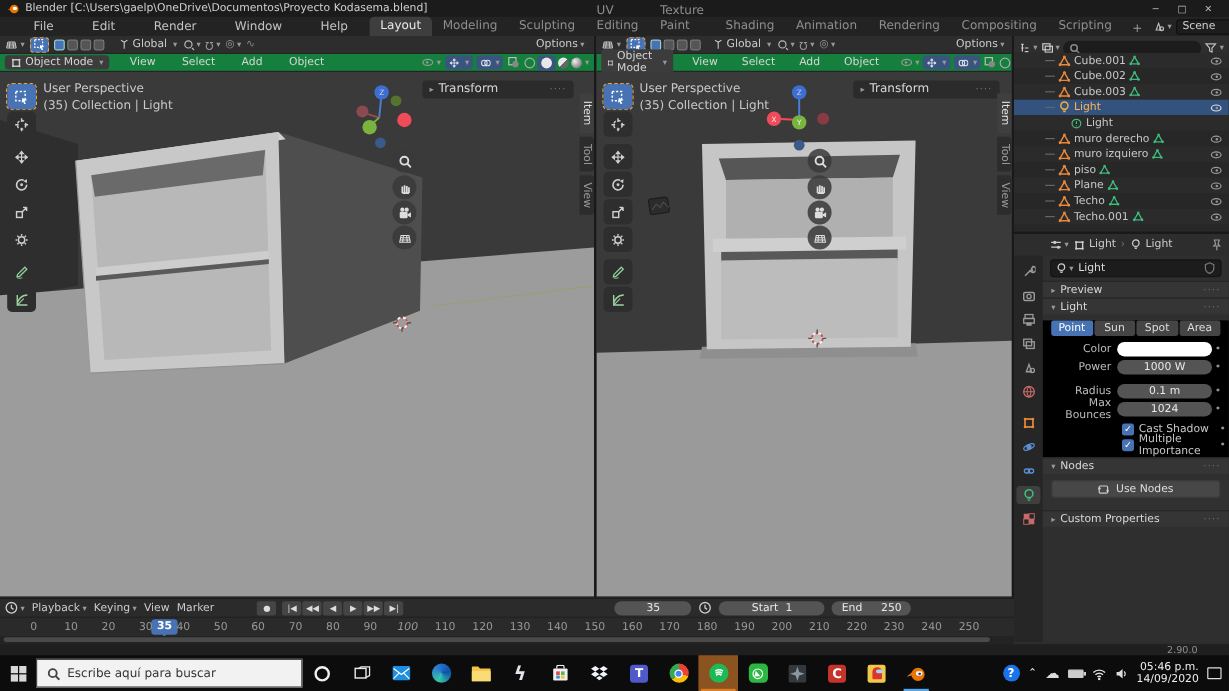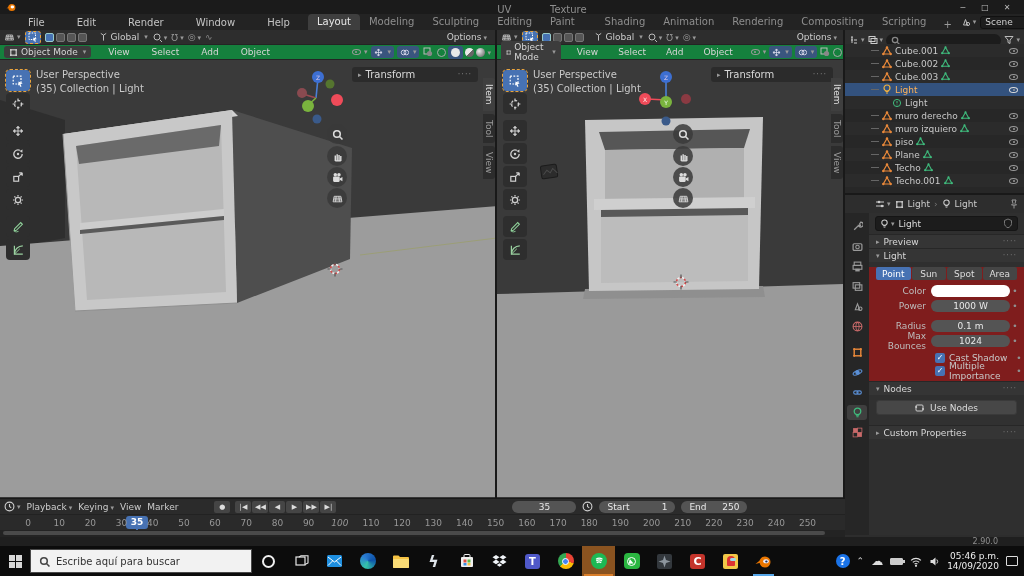--- a/index.html
+++ b/index.html
@@ -262,20 +262,21 @@
       </g>
   </defs>
 </svg>
 
 <div id="titlebar">
   <svg class="ic" width="10" height="10" viewBox="0 0 10 10">
       <circle cx="5.8" cy="5.5" r="3.6" fill="#ea7600"></circle>
       <ellipse cx="6.3" cy="5" rx="1.9" ry="1.4" fill="#fff"></ellipse>
       <path d="M.5 6.5 L4 3.5 L5 5.5 Z" fill="#ea7600"></path>
     </svg>
+  <span>Blender [C:\Users\gaelp\OneDrive\Documentos\Proyecto Kodasema.blend]</span>
   <div class="wc">
     <span>─</span>
     <span>□</span>
     <span>✕</span>
   </div>
 </div>
 
 <div id="topbar">
   <svg class="ic" width="13" height="11" viewBox="0 0 13 11">
       <circle cx="7.5" cy="6" r="4" fill="#ea7600"></circle>
@@ -721,21 +722,21 @@
       <span class="tb">▶|</span>
     </div>
     <div class="tlfield" style="margin-left:170px;width:64px">
         <span>35</span>
       </div>
     <span class="r">
         <svg class="ic" width="11" height="11" viewBox="0 0 10 10" style="color:#ccc">
           <use href="#clocksm"></use>
         </svg>
       </span>
-    <div class="tlfield" style="width:76px;justify-content:space-between">
+    <div class="tlfield" style="width:88px;">
         <span>Start</span>
         <span>1</span>
       </div>
     <div class="tlfield" style="width:66px;justify-content:space-between">
         <span>End</span>
         <span>250</span>
       </div>
   </div>
   <div id="ruler">
     <div id="playhead" style="left: 137.13px;">35</div>
@@ -1013,21 +1014,21 @@
       <div class="phead">
           <span class="arrow">▸</span>
           <span>Preview</span>
           <span class="grip">····</span>
         </div>
       <div class="phead">
           <span class="arrow">▾</span>
           <span>Light</span>
           <span class="grip">····</span>
         </div>
-      <div style="background:#7f1d1d;padding-bottom:4px">
+      <div style="background:#000000;padding-bottom:4px">
         <div class="typerow">
           <span class="typebtn on">Point</span>
           <span class="typebtn">Sun</span>
           <span class="typebtn">Spot</span>
           <span class="typebtn">Area</span>
         </div>
         <div class="frow">
           <span class="flabel">Color</span>
           <span class="fval colorsw"></span>
           <span class="fdot">•</span>

